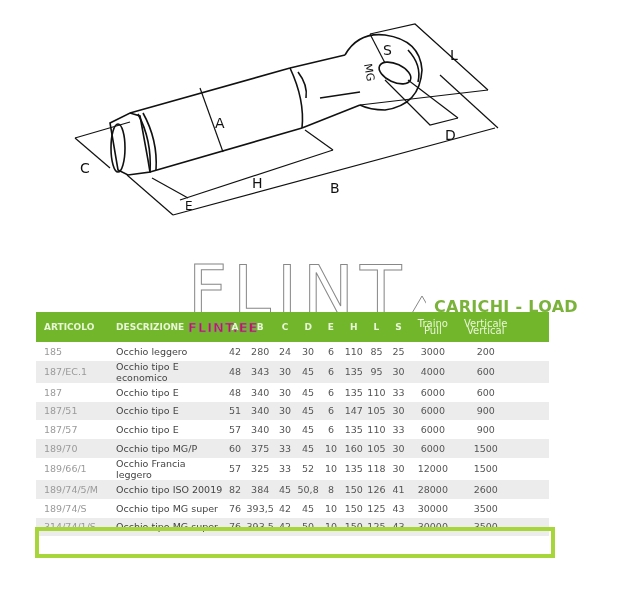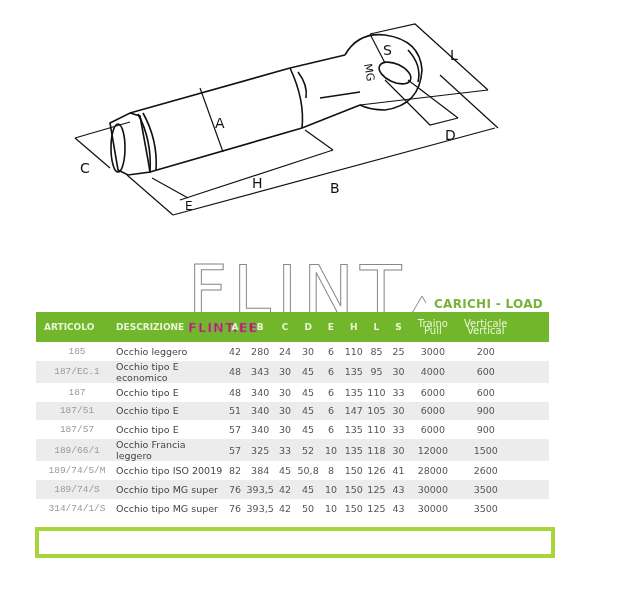--- a/index.html
+++ b/index.html
@@ -1,30 +1,30 @@
 <!DOCTYPE html>
 <html><head>
 <meta charset="utf-8">
 <style>
   html, body { margin:0; padding:0; background:#ffffff; }
   body { width:635px; height:600px; position:relative; overflow:hidden; font-family:"DejaVu Sans", sans-serif; }
   #drawing { position:absolute; left:40px; top:10px; width:480px; height:220px; }
   #watermark { position:absolute; left:186px; top:258px; width:240px; height:62px; }
   #watermark-sub { position:absolute; left:188px; top:320px; font-size:13px; color:#be185d; letter-spacing:1px;
     -webkit-text-stroke:0.6px #8a8a8a; font-weight:bold;text-align:center; }
-  #load-title { position:absolute; left:434px; top:297px; font-size:12px; font-weight:bold; color:#7ab23a; letter-spacing:0.3px; }
+  #load-title { position:absolute; left:434px; top:297px; font-size:16px; font-weight:bold; color:#7ab23a; letter-spacing:0.3px; }
   #table-wrap { position:absolute; left:36px; top:312px; width:513px; }
   table { border-collapse:collapse; width:513px; font-size:9.5px; }
   thead tr { background:#72b62c; height:19px; }
   th { color:#eaf6d8; font-weight:bold; text-align:center; font-size:9px; padding:8px; }
   th.art { text-align:left; padding-left:8px; width:68px; }
   th.desc { text-align:left; padding-left:6px; width:140px; }
   th.load { font-size:10px; line-height:7px; font-weight:normal; }
   td { color:#555; text-align:center; padding:0; height:18.8px; }
-  td.art { text-align:center; padding-left:8px; color:#9a9a9a;font-family:Liberation Mono, monospace; }
+  td.art { text-align:left; padding-left:8px; color:#9a9a9a; }
   td.desc { text-align:left; padding-left:6px; color:#444; }
   tbody tr:nth-child(even) { background:#ececec; }
   tbody tr:nth-child(odd) { background:#ffffff; }
   #highlight { position:absolute; left:35px; top:527px; width:512px; height:23px; border:4px solid #a6d63a; box-sizing:content-box; pointer-events:none; }
 </style>
 </head>
 <body>
 
 <svg id="drawing" viewBox="0 0 480 220" xmlns="http://www.w3.org/2000/svg" fill="none" stroke="#111" stroke-width="1.6">
 
@@ -169,20 +169,35 @@
           <td>45</td>
           <td>6</td>
           <td>135</td>
           <td>110</td>
           <td>33</td>
           <td>6000</td>
           <td>900</td>
           <td></td>
         </tr>
         <tr>
+          <td class="art">189/70</td>
+          <td class="desc">Occhio tipo MG/P</td>
+          <td>60</td>
+          <td>375</td>
+          <td>33</td>
+          <td>45</td>
+          <td>10</td>
+          <td>160</td>
+          <td>105</td>
+          <td>30</td>
+          <td>6000</td>
+          <td>1500</td>
+          <td></td>
+        </tr>
+        <tr>
           <td class="art">189/66/1</td>
           <td class="desc">Occhio Francia leggero</td>
           <td>57</td>
           <td>325</td>
           <td>33</td>
           <td>52</td>
           <td>10</td>
           <td>135</td>
           <td>118</td>
           <td>30</td>

